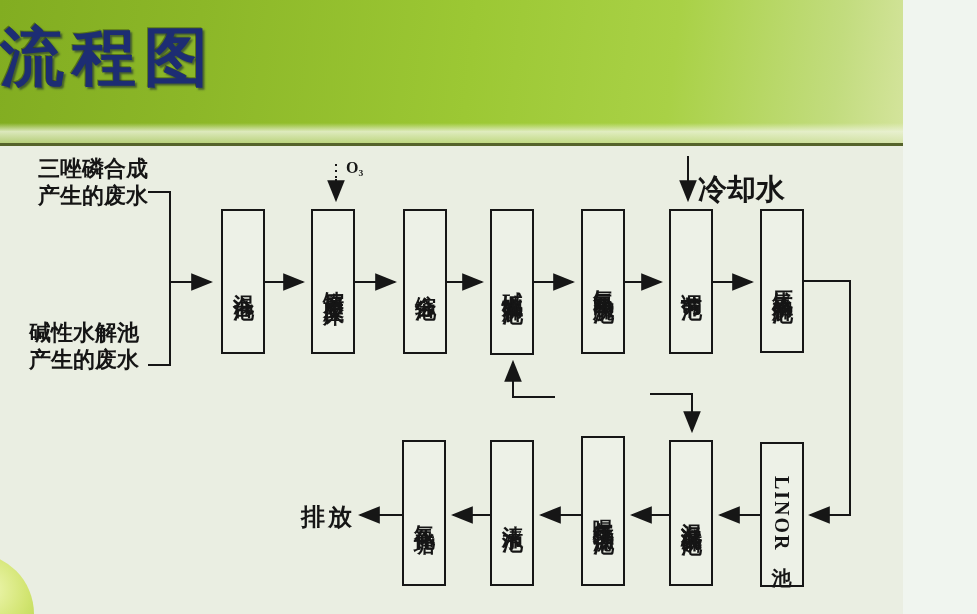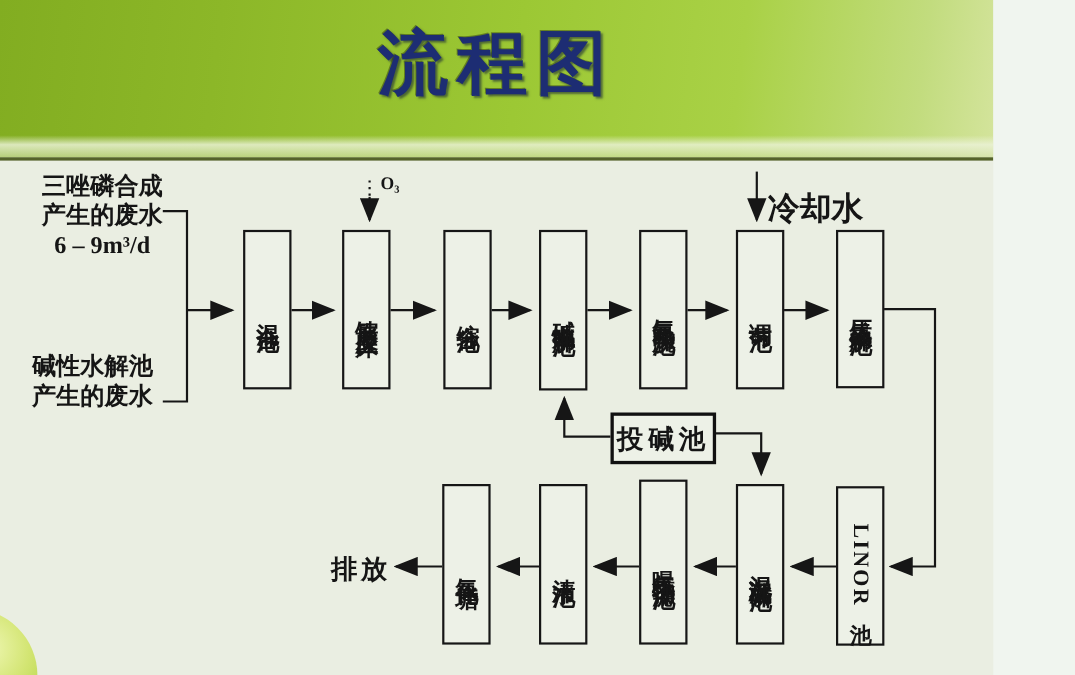--- a/index.html
+++ b/index.html
@@ -15,21 +15,21 @@
   }
   .header{
     position:absolute;left:0;top:0;width:903px;height:143px;
     background:
       linear-gradient(to bottom, rgba(255,255,255,0) 0%, rgba(255,255,255,0) 86%, rgba(235,242,215,.85) 92%, rgba(215,227,180,.6) 100%),
       linear-gradient(97deg,#82ad21 0%,#8cb728 22%,#9cc834 52%,#a9d146 74%,#c2dc7e 92%,#d4e49c 100%);
     border-bottom:3px solid #55632a;
   }
   .title{
     position:absolute;left:0;top:14px;width:100%;margin:0;
-    text-align:center;font-size:64px;font-weight:bold;letter-spacing:8px;
+    font-size:64px;font-weight:bold;letter-spacing:8px;
     color:#1d2d73;text-shadow:2px 2px 2px rgba(15,25,55,.55), -1px -1px 0 rgba(0,0,0,.35);
   }
   .diagram{position:absolute;left:0;top:146px;width:903px;height:468px;padding-left:36px;}
   svg.wires{position:absolute;left:0;top:-146px;width:903px;height:614px;}
   .vbox{
     position:absolute;width:44px;box-sizing:border-box;
     border:2px solid #161616;background:rgba(255,255,255,.18);
     display:flex;align-items:center;justify-content:center;
   }
   .vbox span{
@@ -86,21 +86,20 @@
         <path d="M669 515 H632" marker-end="url(#arr)"></path>
         <path d="M581 515 H541" marker-end="url(#arr)"></path>
         <path d="M490 515 H453" marker-end="url(#arr)"></path>
         <path d="M402 515 H360" marker-end="url(#arr)"></path>
       </g>
     </svg>
 
     <div class="src" style="left:18px;top:10px;width:150px;">
       <div>三唑磷合成</div>
       <div>产生的废水</div>
-      <div>6 – 9m³/d</div>
     </div>
     <div class="src" style="left:9px;top:174px;width:150px;">
       <div>碱性水解池</div>
       <div>产生的废水</div>
     </div>
 
     <div class="flabel" style="left:346px;top:13px;font-size:16px;">O₃</div>
     <div class="flabel" style="left:698px;top:24px;">冷却水</div>
 
     <div class="vbox" style="left:221px;top:63px;height:145px;">
@@ -118,23 +117,20 @@
     <div class="vbox" style="left:581px;top:63px;height:145px;">
       <span>氨氮吹脱池</span>
       </div>
     <div class="vbox" style="left:669px;top:63px;height:145px;">
       <span>调节池</span>
       </div>
     <div class="vbox" style="left:760px;top:63px;height:144px;">
       <span>厌氧水解池</span>
       </div>
 
-    <div class="hbox" style="left:555px;top:229px;width:96px;height:47px;">
-      <span>投碱池</span>
-      </div>
 
     <div class="vbox" style="left:402px;top:294px;height:146px;">
       <span>氧化塘</span>
       </div>
     <div class="vbox" style="left:490px;top:294px;height:146px;">
       <span>清水池</span>
       </div>
     <div class="vbox" style="left:581px;top:290px;height:150px;">
       <span>曝气生物滤池</span>
       </div>

